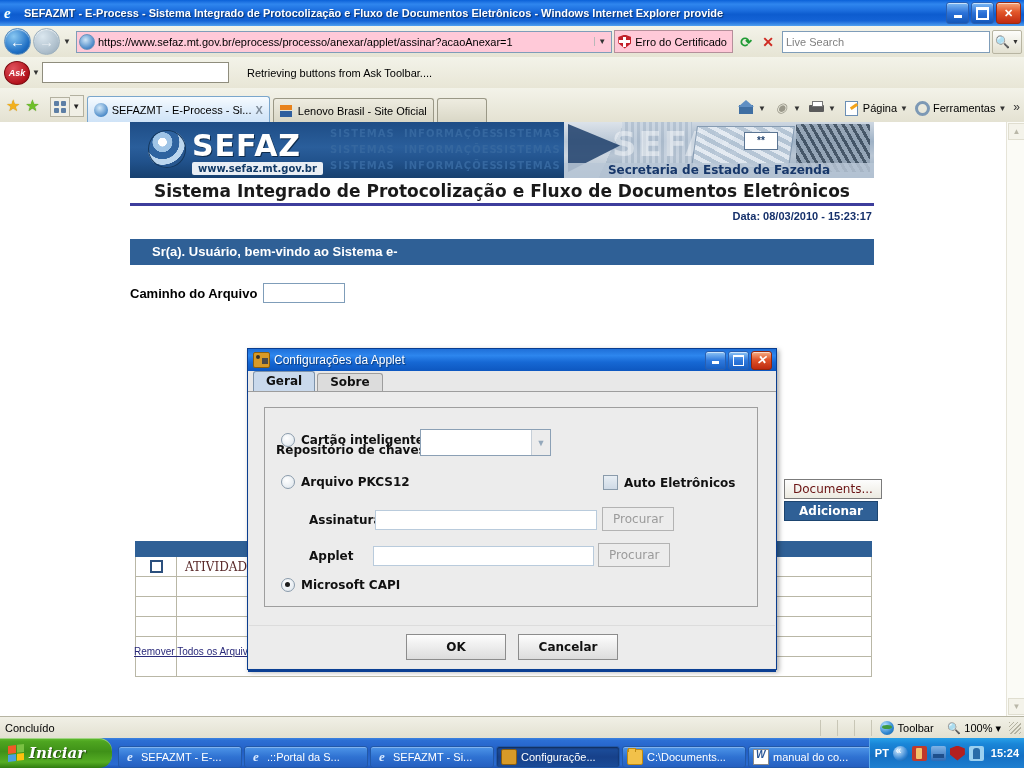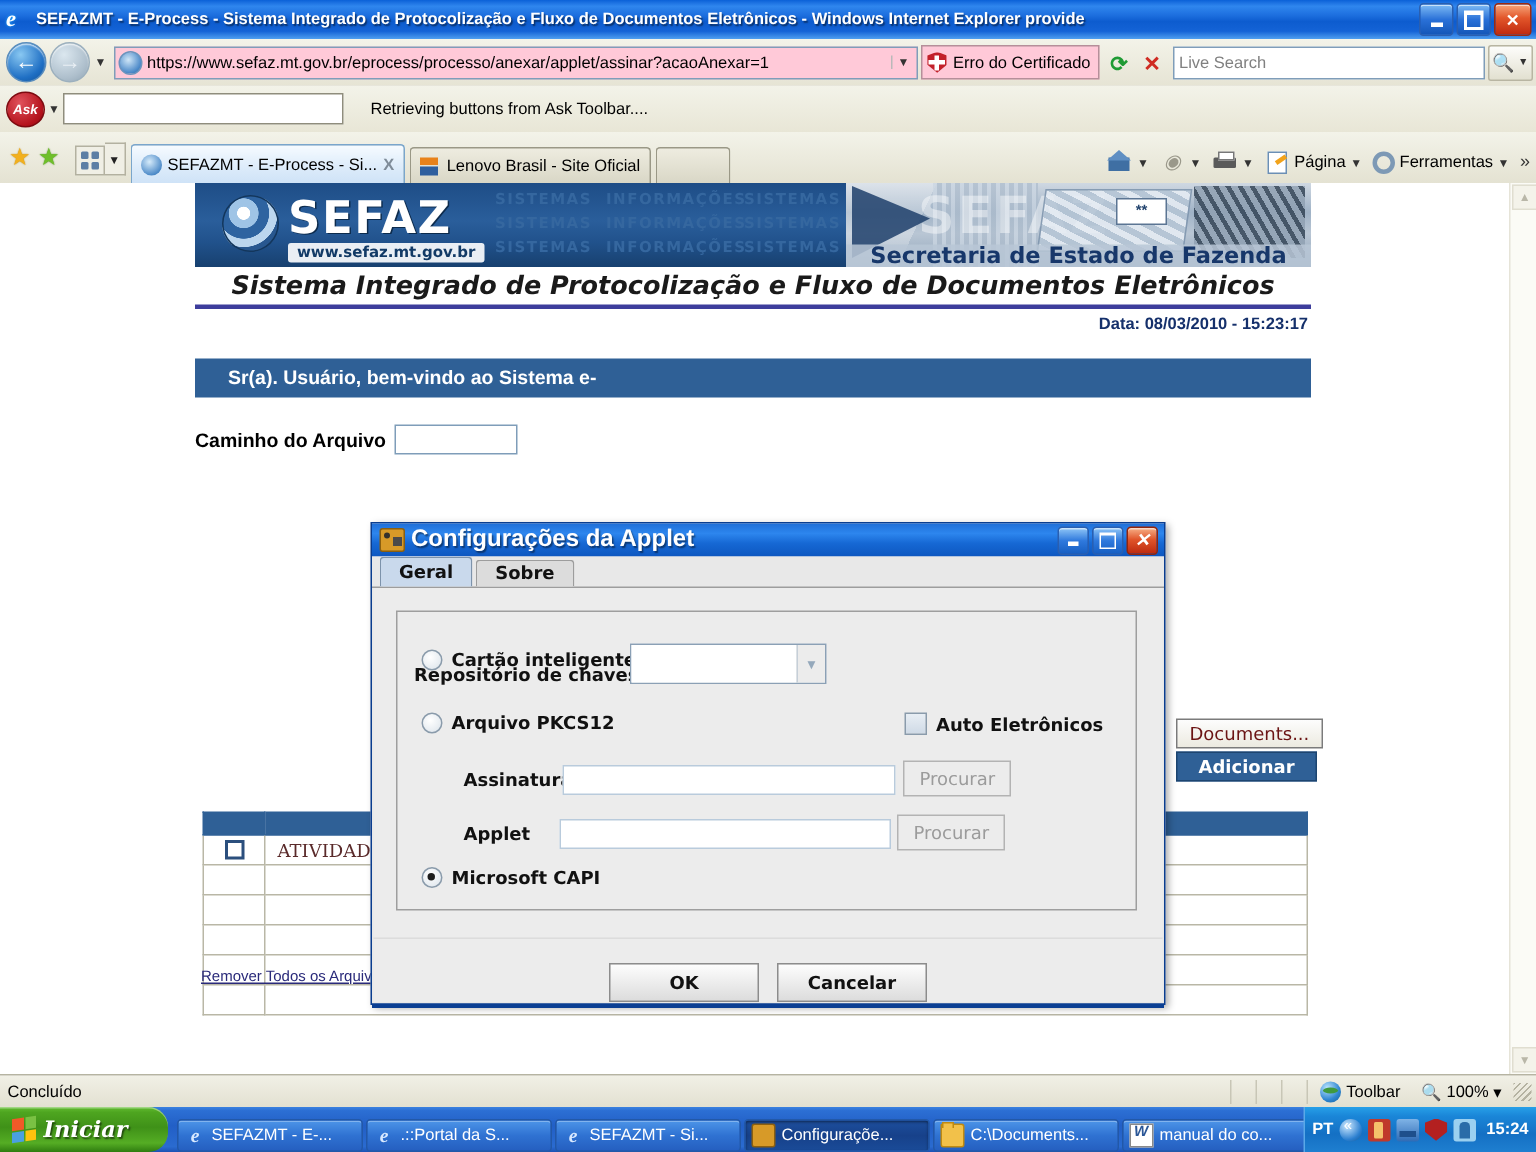--- a/index.html
+++ b/index.html
@@ -264,29 +264,28 @@
     font-size:10px;color:#24456f;text-align:center;line-height:15px;font-weight:bold;}
   .br-shape5{position:absolute;right:4px;top:2px;width:74px;height:48px;
     background:repeating-linear-gradient(60deg,#2b3c4e 0 3px,#8d9eb0 3px 7px);opacity:.8;}
   .br-ghost{
     position:absolute;left:48px;top:2px;font-size:34px;font-weight:bold;color:rgba(255,255,255,.45);
     font-family:"DejaVu Sans", sans-serif;letter-spacing:2px;
   }
   .br-label{
     position:absolute;left:0;bottom:0;width:310px;height:15px;
     background:rgba(185,199,214,.85);
-    color:#17376a;font-size:15px;font-weight:bold;text-align:center;line-height:15px;
+    color:#17376a;font-size:12px;font-weight:bold;text-align:center;line-height:15px;
     font-family:"DejaVu Sans", sans-serif;
     margin-top:44px;
   }
   .sys-title{
     width:744px;text-align:center;font-size:17px;font-weight:bold;color:#1a1a1a;
     font-family:"DejaVu Sans", sans-serif;padding:3px 0 2px;
     border-bottom:3px solid #3d3d9c;
-    font-style:italic;
   }
   .data-line{
     width:744px;text-align:right;font-size:11px;font-weight:bold;color:#15306b;
     padding:4px 2px 0 0;box-sizing:border-box;
   }
 
   .userbar{
     margin-top:17px;width:744px;height:26px;background:#2f6096;
     color:#fff;font-size:13px;font-weight:bold;line-height:26px;padding-left:22px;
     box-sizing:border-box;
@@ -336,21 +335,21 @@
   .dlg-tb{
     height:22px;background:linear-gradient(to bottom,#1f6fd8 0%,#2d86ee 30%,#1668d4 60%,#0d57c0 100%);
     display:flex;align-items:center;padding:0 2px;
   }
   .dlg-ico{
     width:15px;height:14px;margin:0 4px 0 3px;flex:none;position:relative;
     background:#d79a28;border:1px solid #8a5f10;border-radius:2px;
   }
   .dlg-ico:after{content:"";position:absolute;left:2px;top:2px;width:4px;height:4px;background:#34312c;border-radius:50%;}
   .dlg-ico:before{content:"";position:absolute;right:1px;top:5px;width:6px;height:6px;background:#4a4a4a;}
-  .dlg-title{flex:1;color:#fff;font-size:16px;font-weight:bold;text-shadow:1px 1px 1px rgba(0,0,0,.45);}
+  .dlg-title{flex:1;color:#fff;font-size:12px;font-weight:normal;text-shadow:1px 1px 1px rgba(0,0,0,.45);}
   .dlg-btns{display:flex;gap:2px;margin-right:2px;}
   .dbtn{
     width:19px;height:17px;border-radius:3px;border:1px solid #2a5fb0;
     background:linear-gradient(to bottom,#8fc6f7,#2f79dd 50%,#175fc3);
     display:flex;align-items:center;justify-content:center;
     box-shadow:inset 0 1px 0 rgba(255,255,255,.55);
   }
   .dbtn.x{background:linear-gradient(to bottom,#f7b087,#e0552a 45%,#bd2a0f);border-color:#93250c;}
   .dbtn .gm{width:7px;height:3px;background:#fff;margin-top:5px;}
   .dbtn .gx{width:9px;height:8px;border:1px solid #fff;border-top-width:2px;}
@@ -414,21 +413,21 @@
     display:flex;align-items:center;justify-content:center;
     font-family:"DejaVu Sans", sans-serif;
   }
   .jbtn.act{
     color:#111;font-weight:bold;
     background:linear-gradient(to bottom,#fdfdfd,#dcdcdc);
     border:1px solid #8c8c8c;
   }
   .dlg-foot{
     position:absolute;left:1px;top:276px;width:526px;height:42px;
-    background:#ececec;display:flex;align-items:flex-end;justify-content:center;gap:12px;
+    background:#ececec;display:flex;align-items:center;justify-content:center;gap:12px;
     border-top:1px solid #dcdcdc;
   }
   .dlg-foot .jbtn.act{height:24px;min-width:78px;}
   .dlg-bottomline{
     position:absolute;left:0;bottom:-3px;width:528px;height:3px;background:#0b3f93;
   }
 
   
   .statusbar{
     position:absolute;left:0;top:716px;width:1024px;height:22px;

